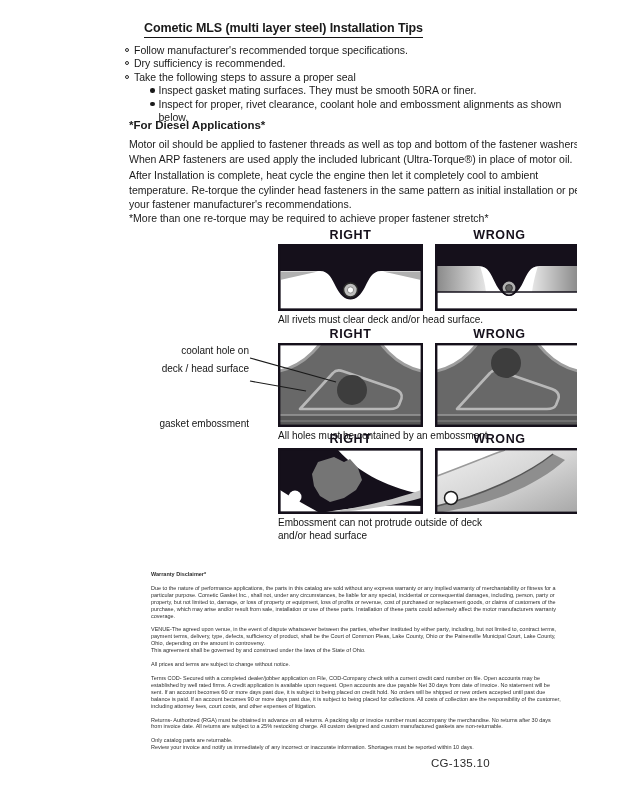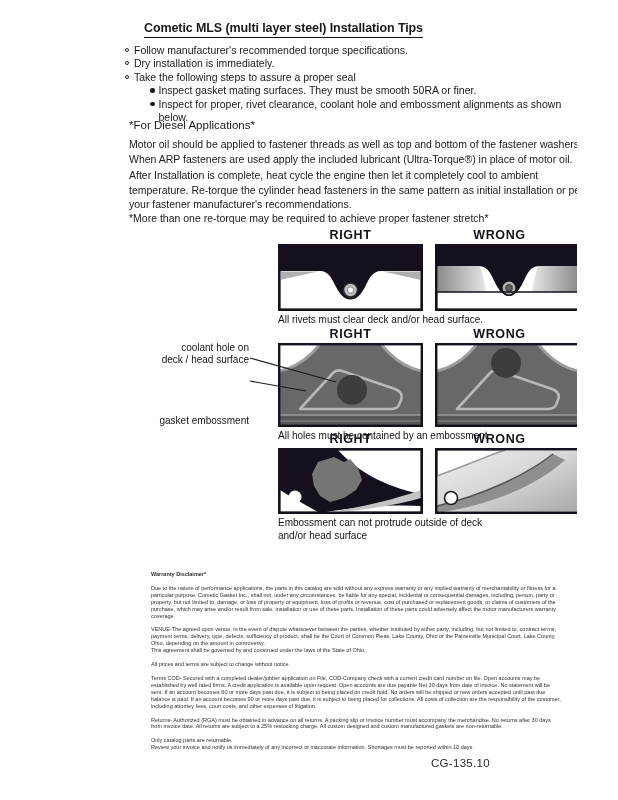--- a/index.html
+++ b/index.html
@@ -9,37 +9,37 @@
 
   .title { position:absolute; left:103px; top:21px; font-size:12.5px; font-weight:bold;
            letter-spacing:-0.1px; border-bottom:1.6px solid #141414; padding-bottom:1.5px; }
 
   .tips { position:absolute; left:84px; top:44px; width:455px; font-size:10.5px; line-height:13.4px; }
   .b-line { display:flex; align-items:flex-start; }
   .o-dot { flex:0 0 auto; width:4px; height:4px; border:1px solid #2a2a2a; border-radius:50%; margin:4px 5px 0 0; }
   .f-dot { flex:0 0 auto; width:4.5px; height:4.5px; background:#1a1a1a; border-radius:50%; margin:4px 4px 0 0; }
   .sub { margin-left:25px; }
 
-  .diesel-h { position:absolute; left:88px; top:119px; font-size:11.5px; font-weight:normal; }
+  .diesel-h { position:absolute; left:88px; top:119px; font-size:11.5px; font-weight:bold; }
   .para { position:absolute; left:88px; width:458px; font-size:10.5px; line-height:14.6px; }
   .p1 { top:137px; }
   .p2 { top:168px; }
   .p3 { top:211px; }
 
   .dgroup { position:absolute; left:237px; width:302px; }
   .g1 { top:228px; } .g2 { top:327px; } .g3 { top:432px; }
   .dheaders { display:flex; gap:4px; margin-bottom:2px; }
   .dheaders span { width:145px; text-align:center; font-size:12.5px; font-weight:600;
                    letter-spacing:0.6px; color:#15101b; }
   .dboxes { display:flex; gap:12px; }
   .dboxes svg { display:block; }
   .dcaption { margin-top:3px; font-size:10px; line-height:12.5px; white-space:pre-line; color:#141414; }
 
   .callout { position:absolute; left:90px; width:118px; text-align:right; font-size:10px;
-             line-height:12px; white-space:pre-line; color:#141414; }
+             line-height:18px; white-space:pre-line; color:#141414; }
   .c1 { top:342px; } .c2 { top:375px;margin-top:40px; }
   .leaders { position:absolute; left:208px; top:350px; }
 
   .disclaimer { position:absolute; left:110px; top:571px; width:412px; font-size:5.5px;
                 line-height:6.9px; color:#2e2e2e; }
   .disclaimer .dh { font-weight:bold; margin-bottom:7px; }
   .disclaimer p { margin-bottom:7px; white-space:pre-line; }
 
   .pagenum { position:absolute; left:390px; top:757px; font-size:11.5px; color:#2b2b2b; letter-spacing:0.3px; }
 </style>
@@ -50,21 +50,21 @@
 
   <div class="title">Cometic MLS (multi layer steel) Installation Tips</div>
 
   <div class="tips">
     <div class="b-line">
       <span class="o-dot"></span>
       <span>Follow manufacturer's recommended torque specifications.</span>
     </div>
     <div class="b-line">
       <span class="o-dot"></span>
-      <span>Dry installation is immediately.</span>
+      <span>Dry sufficiency is recommended.</span>
     </div>
     <div class="b-line">
       <span class="o-dot"></span>
       <span>Take the following steps to assure a proper seal</span>
     </div>
     <div class="b-line sub">
       <span class="f-dot"></span>
       <span>Inspect gasket mating surfaces.  They must be smooth 50RA or finer.</span>
     </div>
     <div class="b-line sub">

